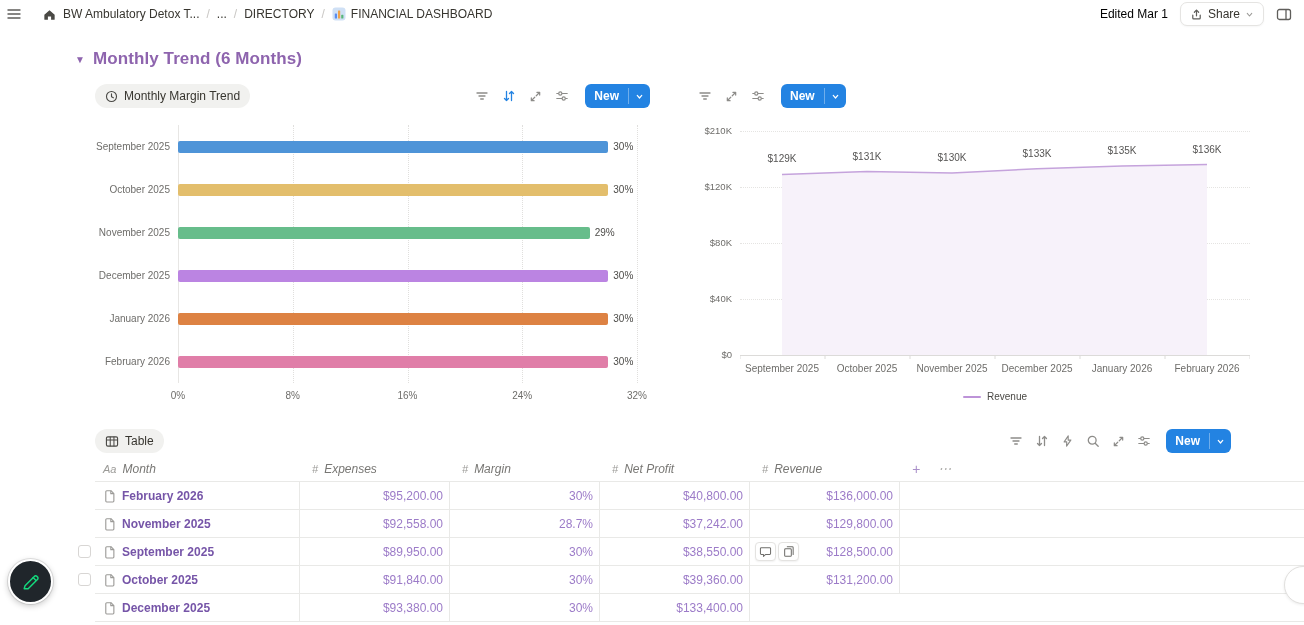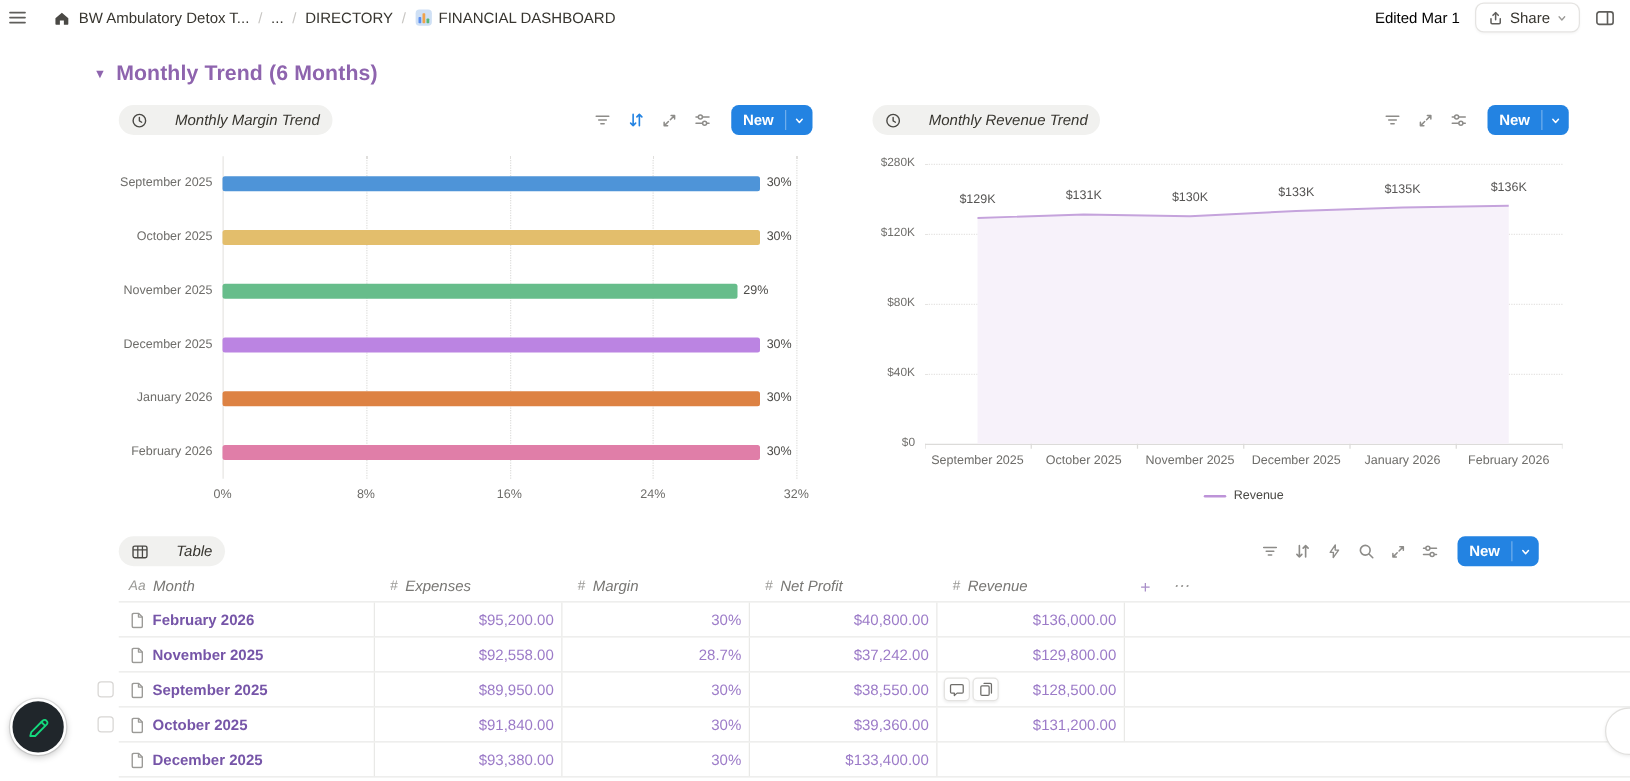--- a/index.html
+++ b/index.html
@@ -26,22 +26,22 @@
   
   .section-head { position:absolute; left:75px; top:49px; display:flex; align-items:center; gap:8px; color:#8e64ae; }
   .tri { font-size:10px; cursor:pointer; }
   .section-title { font-size:17px; font-weight:700; letter-spacing:.1px; }
 
   
   .panel { position:absolute; }
   .panel-left { left:95px; top:84px; width:555px; }
   .panel-right { left:698px; top:84px; width:557px; }
   .panel-header { height:24px; display:flex; align-items:center; justify-content:space-between; }
-  .view-pill { display:inline-flex; align-items:center; gap:22px; height:24px; padding:0 10px;
-    background:#f1f1ef; border-radius:999px; font-size:12px; color:#37352f; cursor:pointer;font-style:italic; }
+  .view-pill { display:inline-flex; align-items:center; gap:6px; height:24px; padding:0 10px;
+    background:#f1f1ef; border-radius:999px; font-size:12px; color:#37352f; cursor:pointer; }
   .toolbar { display:flex; align-items:center; gap:13px; }
   .tool { color:#8d8c89; cursor:pointer; display:inline-flex; }
   .tool.active { color:#2383e2; }
   .new-btn { display:flex; align-items:stretch; height:24px; border-radius:6px; overflow:hidden;
     background:#2383e2; color:#fff; cursor:pointer; margin-left:3px; }
   .new-btn .nb-label { display:flex; align-items:center; padding:0 9px; font-size:12px; font-weight:700; }
   .new-btn .nb-div { width:1px; background:rgba(255,255,255,.35); margin:4px 0; }
   .new-btn .nb-caret { display:flex; align-items:center; padding:0 6px; }
 
   
@@ -269,29 +269,20 @@
       <span style="left: 0%;">0%</span>
       <span style="left: 25%;">8%</span>
       <span style="left: 50%;">16%</span>
       <span style="left: 75%;">24%</span>
       <span style="left: 100%;">32%</span>
     </div>
 </div>
 
 <div class="panel panel-right">
   <div class="panel-header">
-    <span class="view-pill">
-      <span>
-        <svg width="13" height="13" viewBox="0 0 14 14">
-            <circle cx="7" cy="7" r="5.4" stroke="#4a4945" stroke-width="1.2" fill="none"></circle>
-            <path d="M7 4.2v3l2 1.2" stroke="#4a4945" stroke-width="1.2" fill="none" stroke-linecap="round" stroke-linejoin="round"></path>
-          </svg>
-      </span>
-      <span>Monthly Revenue Trend</span>
-    </span>
     <div class="toolbar">
       <span class="tool">
         <svg width="14" height="14" viewBox="0 0 14 14">
             <path d="M2 4h10M4 7h6M5.7 10h2.6" stroke="currentColor" stroke-width="1.3" stroke-linecap="round" fill="none"></path>
           </svg>
       </span>
       <span class="tool">
         <svg width="13" height="13" viewBox="0 0 14 14">
             <path d="M8.5 2.5h3v3M11.3 2.7 7.8 6.2M5.5 11.5h-3v-3M2.7 11.3l3.5-3.5" stroke="currentColor" stroke-width="1.3" stroke-linecap="round" stroke-linejoin="round" fill="none"></path>
           </svg>
@@ -310,21 +301,21 @@
           <svg width="9" height="9" viewBox="0 0 12 12">
               <path d="M3 4.5 6 8l3-3.5" stroke="#fff" stroke-width="1.6" fill="none" stroke-linecap="round" stroke-linejoin="round"></path>
             </svg>
         </span>
       </span>
     </div>
   </div>
   <div class="rchart">
     <div>
         <div class="rgridline" style="top: 0px;"></div>
-        <div class="rylab" style="top: -6px;">$280K</div>
+        <div class="rylab" style="top: -6px;">$210K</div>
         <div class="rgridline" style="top: 56px;"></div>
         <div class="rylab" style="top: 50px;">$120K</div>
         <div class="rgridline" style="top: 112px;"></div>
         <div class="rylab" style="top: 106px;">$80K</div>
         <div class="rgridline" style="top: 168px;"></div>
         <div class="rylab" style="top: 162px;">$40K</div>
         <div class="rgridline solid" style="top: 224px;"></div>
         <div class="rylab" style="top: 218px;">$0</div>
       </div>
     <div class="rsvg-wrap">

